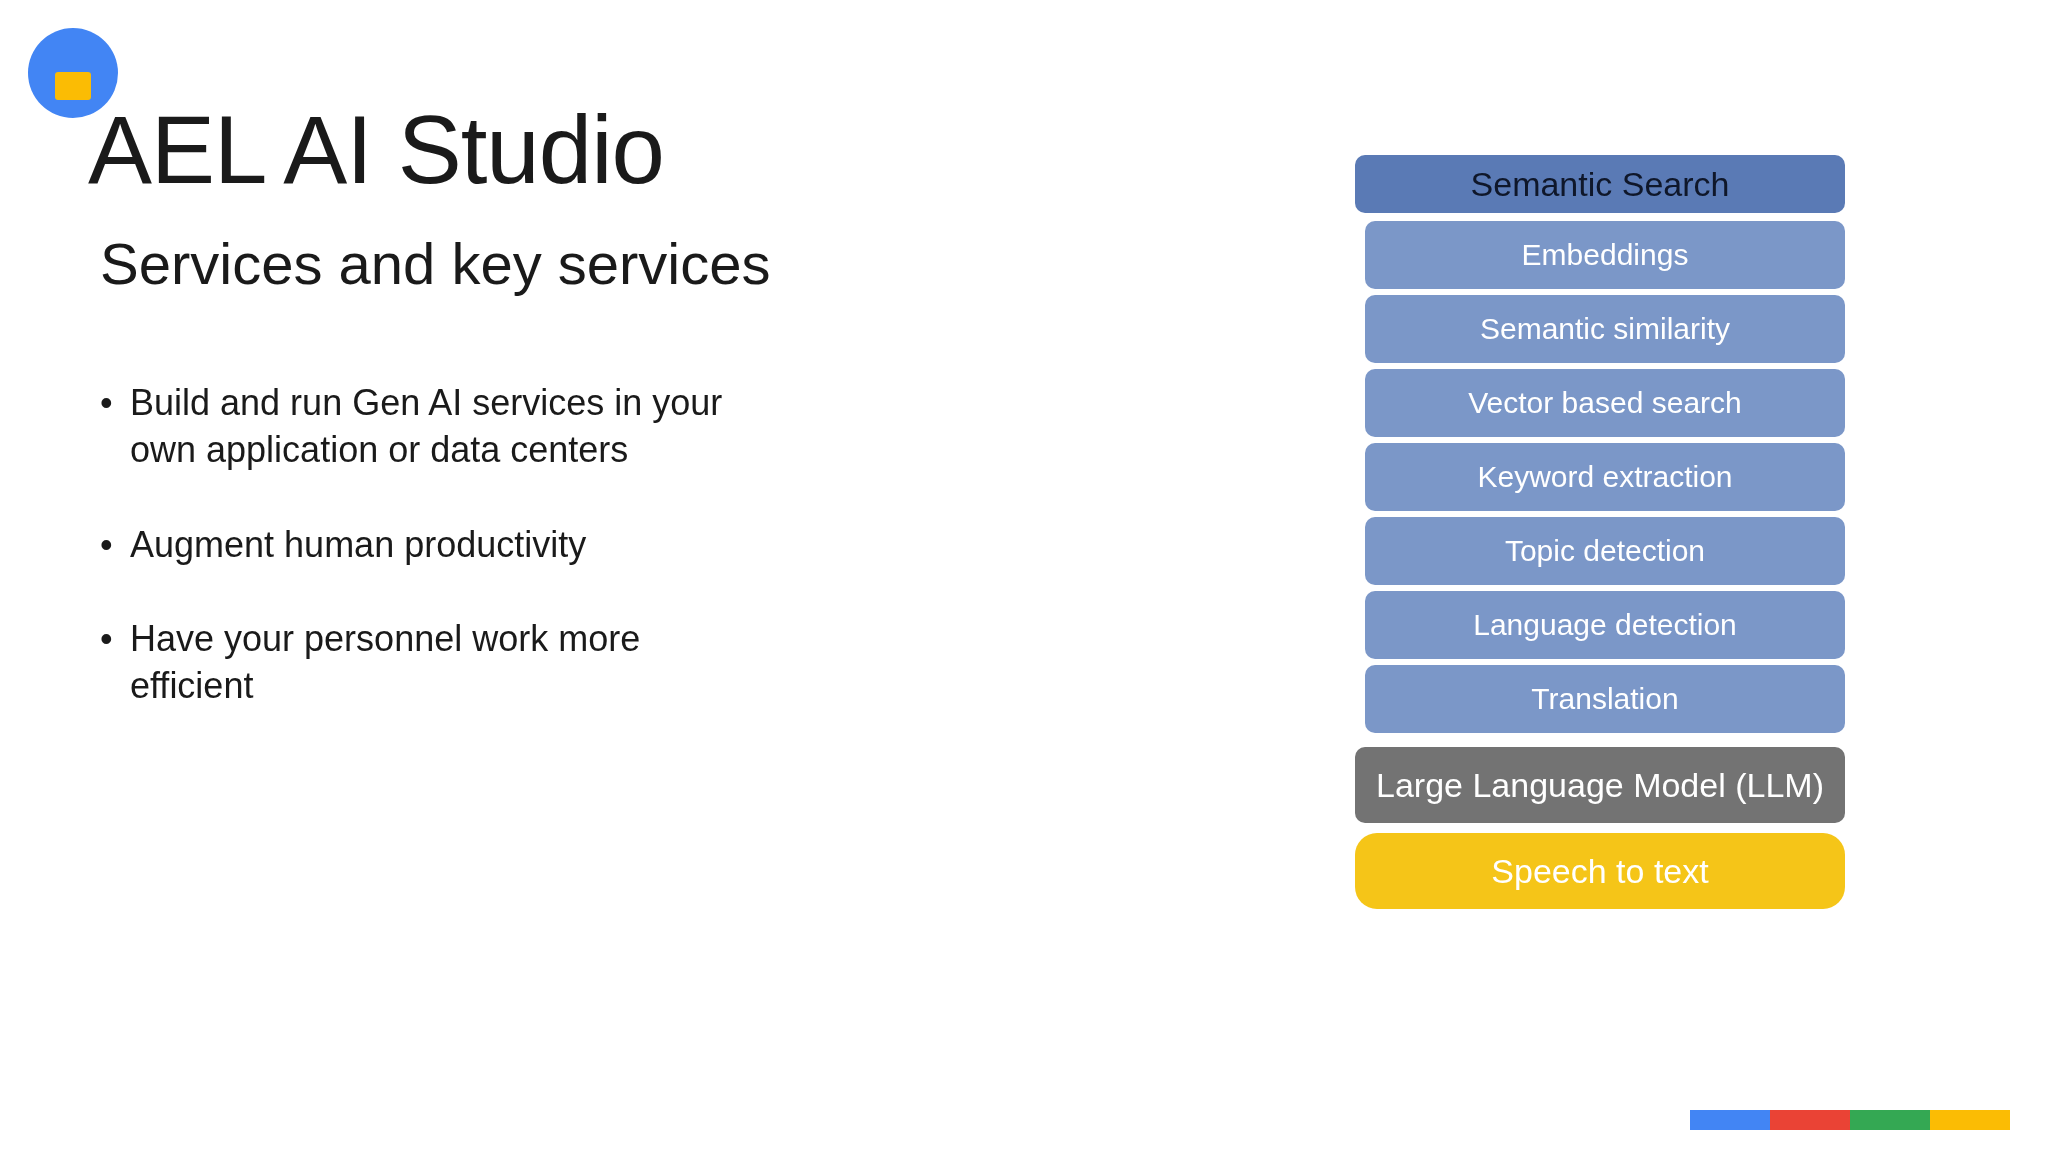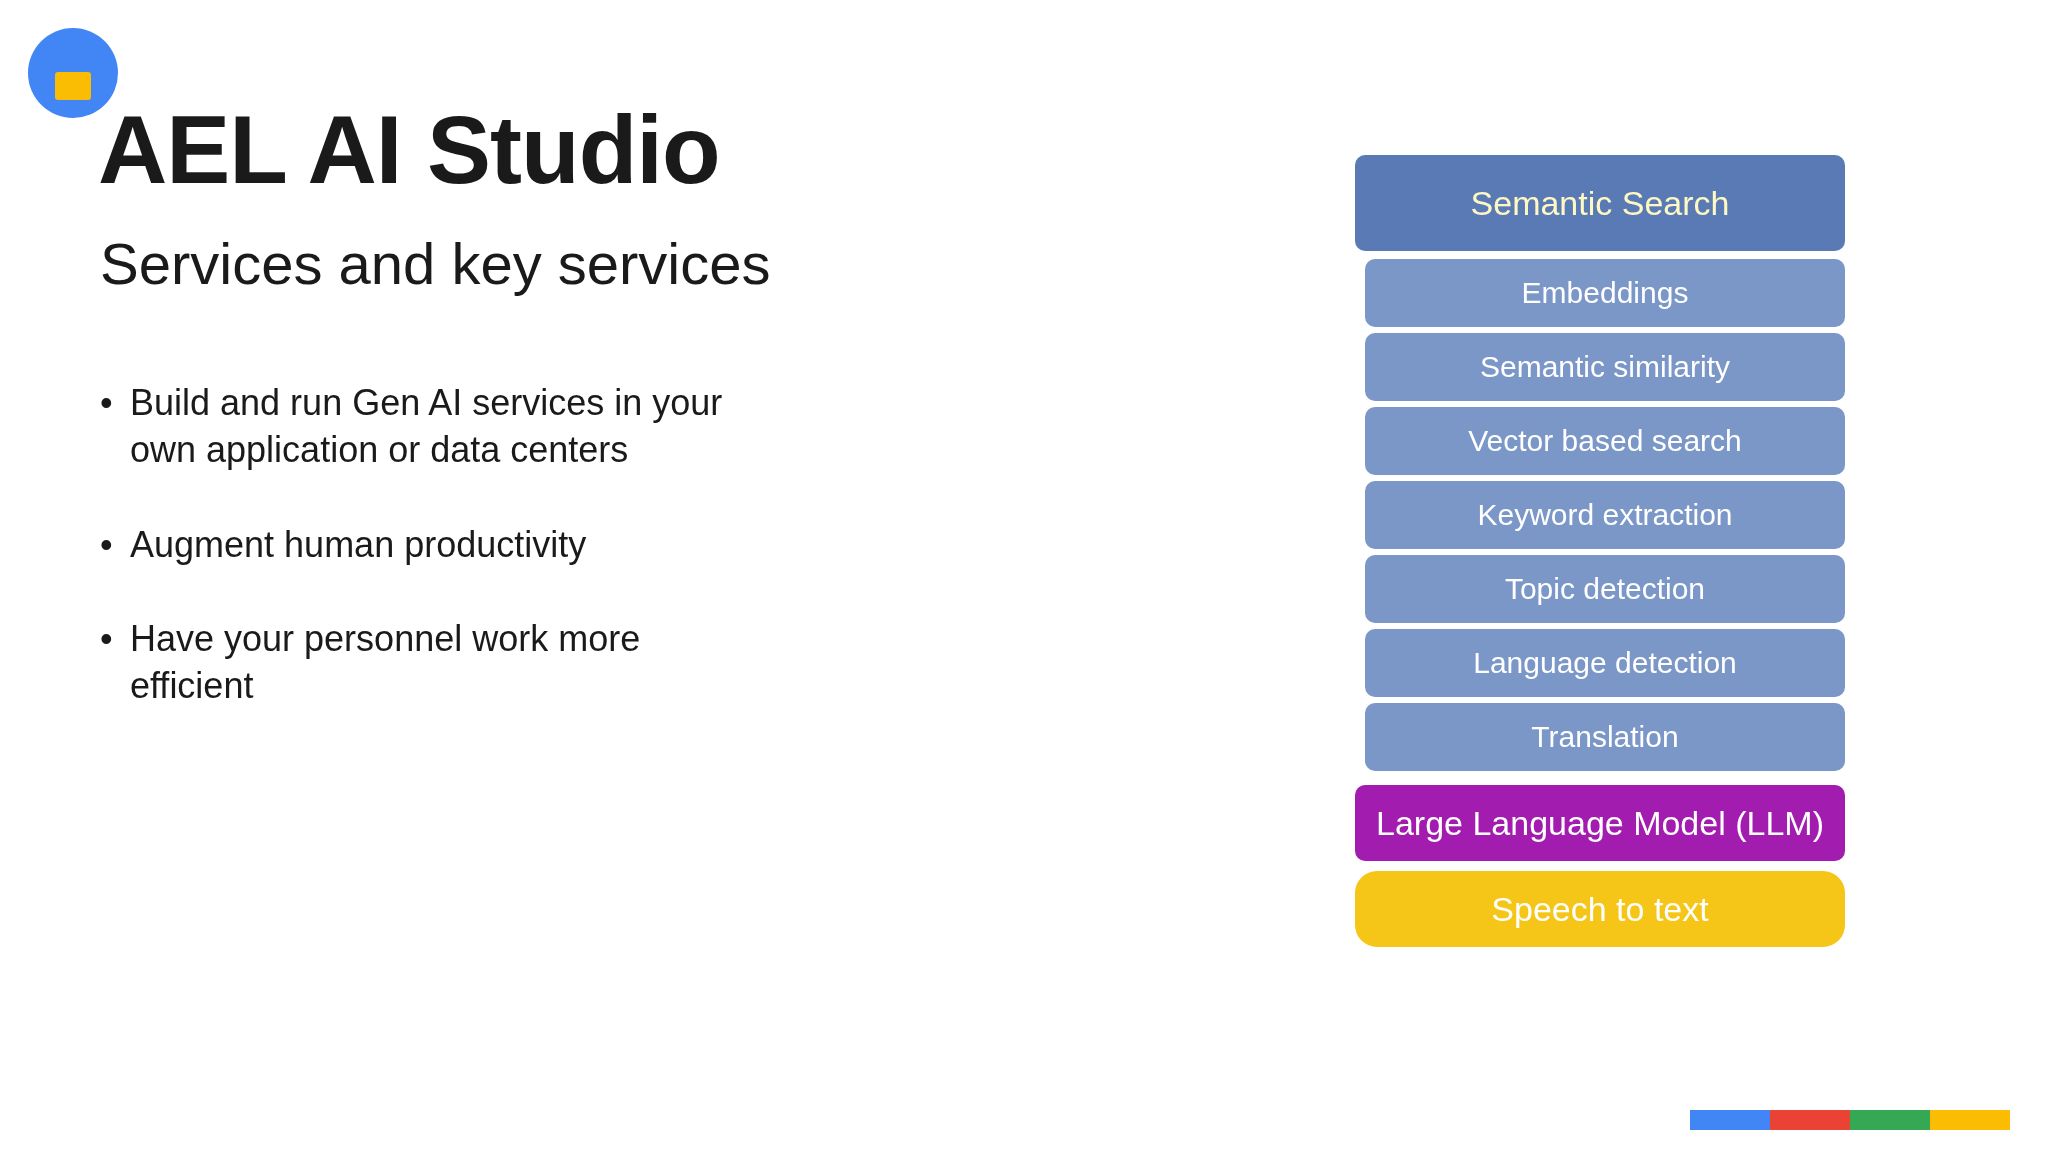--- a/index.html
+++ b/index.html
@@ -39,23 +39,23 @@
       background: #FBBC04;
       position: absolute;
       bottom: 18px;
       left: 27px;
       border-radius: 3px;
     }
 
     .main-title {
       position: absolute;
       top: 95px;
-      left: 98px;
+      left: 88px;
       font-size: 96px;
-      font-weight: 700;
+      font-weight: 400;
       color: #1a1a1a;
       letter-spacing: -1px;
     }
 
     .sub-title {
       position: absolute;
       top: 230px;
       left: 100px;
       font-size: 58px;
       font-weight: 400;
@@ -95,27 +95,27 @@
       right: 180px;
       width: 540px;
       display: flex;
       flex-direction: column;
       align-items: center;
       gap: 0px;
     }
 
     .semantic-search-btn {
       width: 490px;
-      height: 96px;
+      height: 58px;
       background: #5a7ab5;
       border-radius: 10px;
       display: flex;
       align-items: center;
       justify-content: center;
-      color: #fef9c3;
+      color: #0f172a;
       font-size: 34px;
       font-weight: 400;
       margin-bottom: 8px;
     }
 
     .sub-items {
       display: flex;
       flex-direction: column;
       gap: 6px;
       width: 540px;
@@ -131,21 +131,21 @@
       align-items: center;
       justify-content: center;
       color: white;
       font-size: 30px;
       font-weight: 400;
     }
 
     .llm-btn {
       width: 490px;
       height: 76px;
-      background: #a21caf;
+      background: #737373;
       border-radius: 10px;
       display: flex;
       align-items: center;
       justify-content: center;
       color: white;
       font-size: 34px;
       font-weight: 400;
       margin-top: 14px;
     }
 

